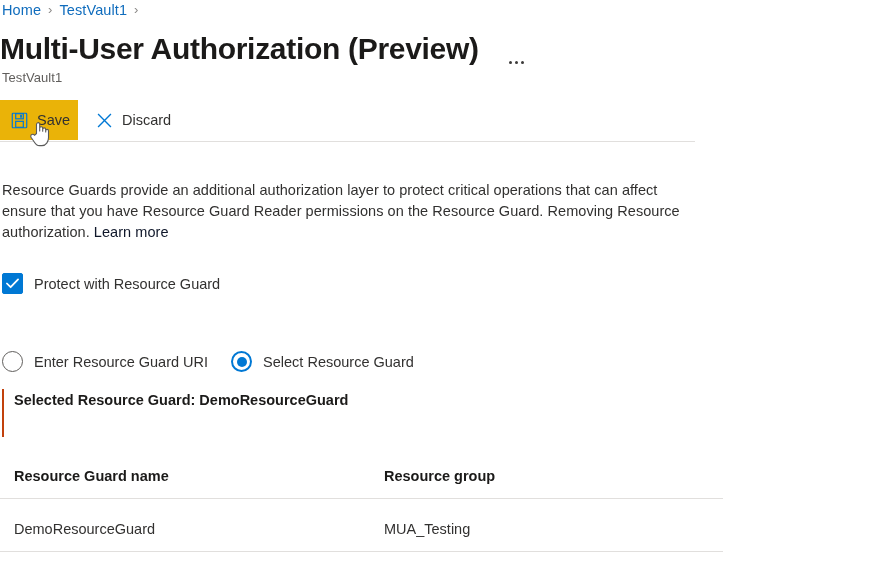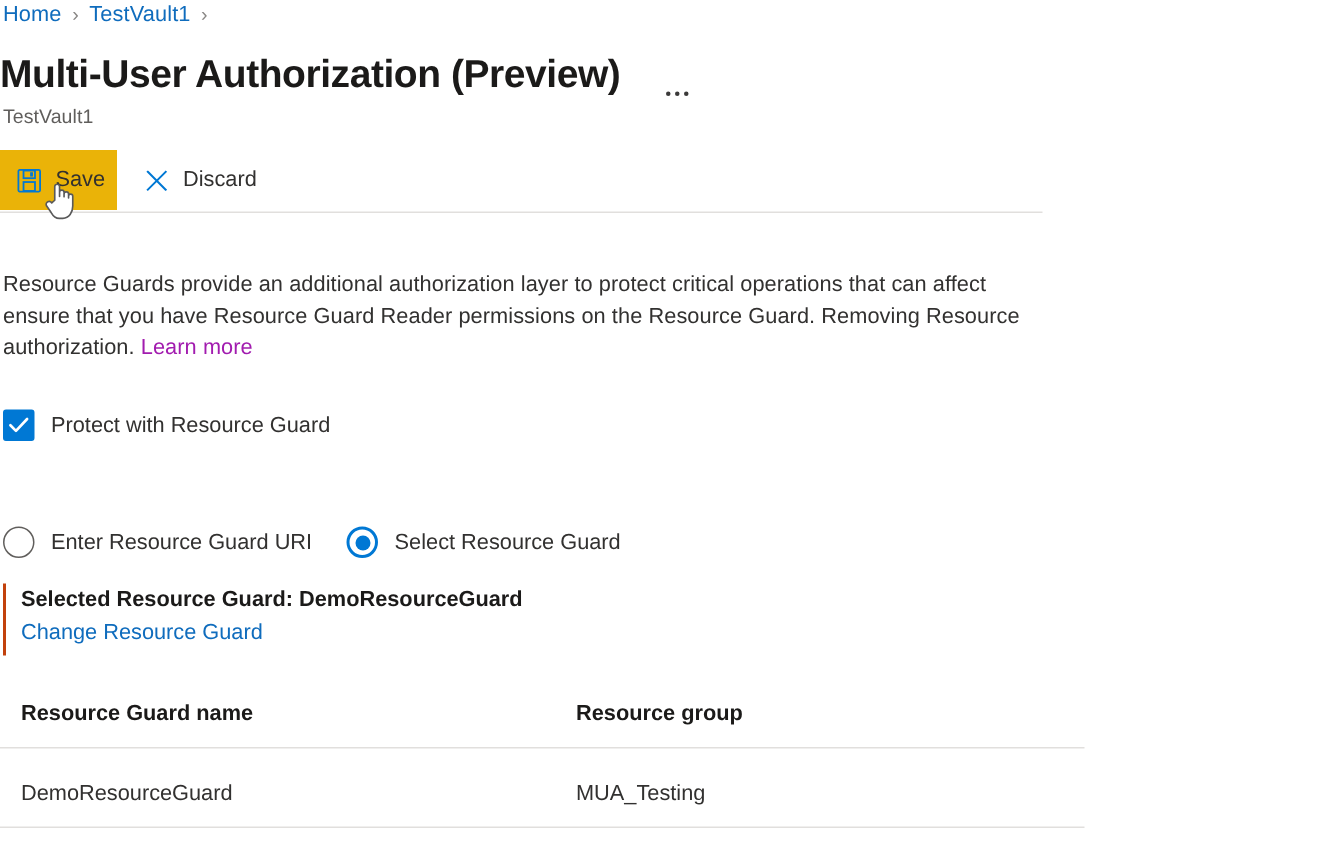--- a/index.html
+++ b/index.html
@@ -44,21 +44,21 @@
   
   .title-row {
     position: absolute;
     left: 0px;
     top: 28px;
     display: flex;
     align-items: center;
     height: 42px;
   }
   .page-title {
-    font-size: 26px;
+    font-size: 30px;
     font-weight: 600;
     color: #1b1a19;
     letter-spacing: -0.3px;
     line-height: 40px;
     white-space: nowrap;
   }
   .more-menu {
     margin-left: 30px;
     display: flex;
     align-items: flex-end;
@@ -145,21 +145,21 @@
     position: absolute;
     left: 2px;
     top: 165px;
     width: 694px;
     font-size: 14.5px;
     line-height: 21px;
     color: #323130;
     letter-spacing: 0.05px;
   }
   .inline-link {
-    color: #a21caf;
+    color: #0f172a;
     cursor: pointer;
     text-decoration: none;
   }
 
   
   .checkbox-row {
     position: absolute;
     left: 2px;
     top: 273px;
     display: flex;
@@ -351,21 +351,20 @@
     <span class="radio-label">Enter Resource Guard URI</span>
   </div>
   <div class="radio-item">
     <span class="radio-circle selected"></span>
     <span class="radio-label">Select Resource Guard</span>
   </div>
 </div>
 
 <div class="selected-panel">
   <div class="selected-title">Selected Resource Guard: DemoResourceGuard</div>
-  <a class="change-link">Change Resource Guard</a>
 </div>
 
 <table class="guard-table">
   <thead>
     <tr>
       <th class="col-name">Resource Guard name</th>
       <th class="col-group">Resource group</th>
     </tr>
   </thead>
   <tbody>

